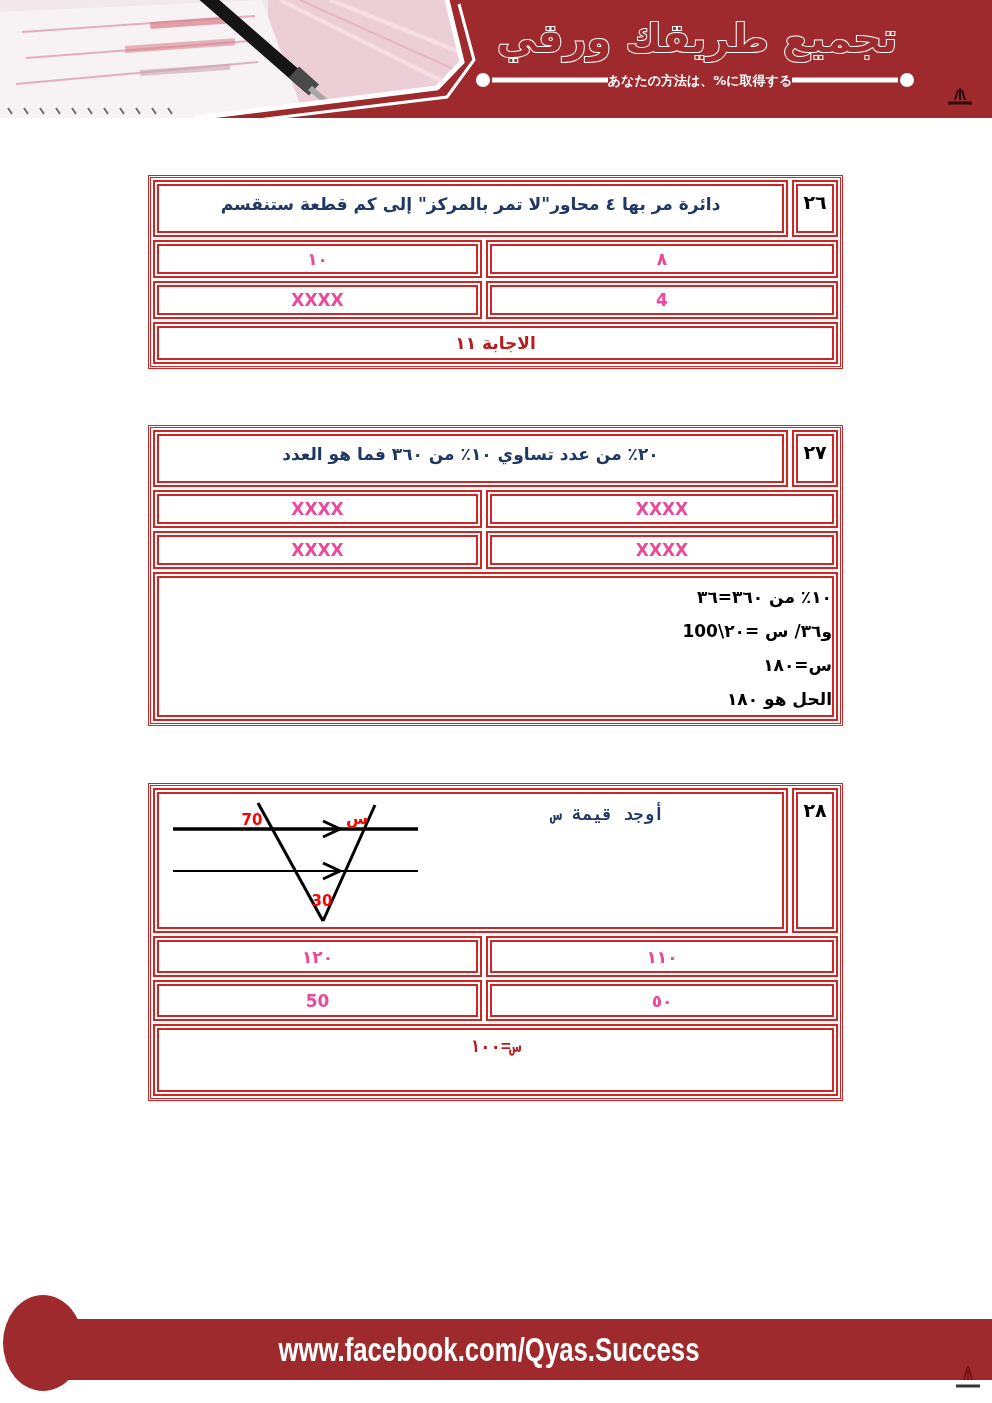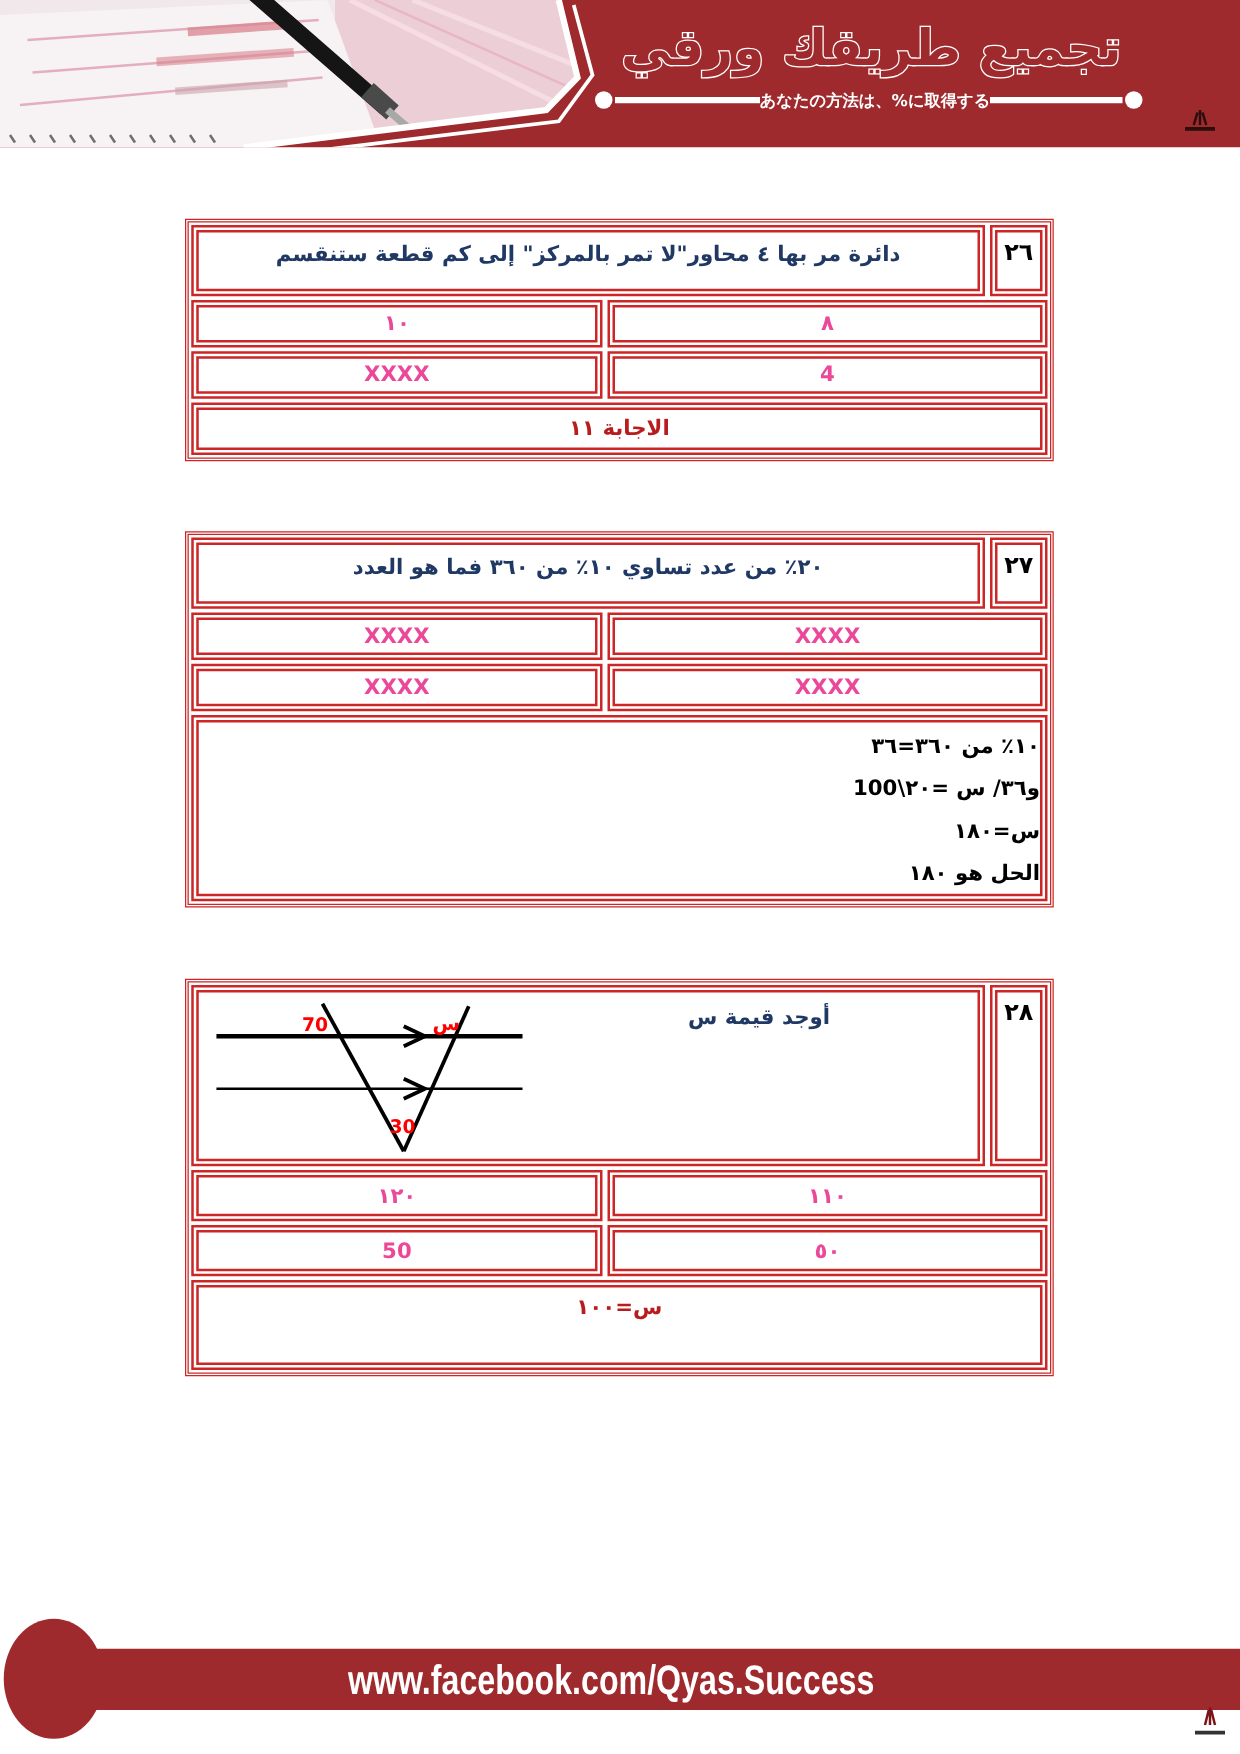--- a/index.html
+++ b/index.html
@@ -39,38 +39,38 @@
     display:flex;align-items:center;justify-content:center;
     font-weight:bold;font-size:17px;color:#ec4899;
   }
   .opt-r{flex:0 0 352px;}
   .opt-l{flex:1 1 auto;}
   .ansrow{
     height:42px;display:flex;align-items:center;justify-content:center;
     font-weight:bold;font-size:17px;color:#b91c1c;
   }
   .ansrow-28{
-    height:72px;align-items:flex-start;padding-top:6px;
+    height:72px;align-items:flex-start;padding-top:6px;font-family:Liberation Mono, monospace;
   }
   .solbox{height:149px;padding-top:2px;}
   .sol-line{
     text-align:right;font-weight:bold;font-size:17px;color:#000;line-height:34px;
   }
   .q28-title-text{
     position:absolute;top:10px;right:118px;color:var(--navy);
-    font-weight:bold;font-size:17px;white-space:nowrap;
+    font-weight:bold;font-size:17px;white-space:nowrap;font-family:Liberation Mono, monospace;
   }
   .diagram-svg{position:absolute;left:14px;top:0;}
   
   .footer-circle{
     position:absolute;left:3px;top:1295px;width:80px;height:96px;
     border-radius:50%;background:var(--band-red);
   }
   .footer-bar{
-    position:absolute;left:40px;top:1319px;width:952px;height:49px;
+    position:absolute;left:40px;top:1319px;width:952px;height:61px;
     background:var(--band-red);display:flex;align-items:center;justify-content:center;
     box-sizing:border-box;padding-right:55px;
   }
   .footer-url{
     color:#ffffff;font-weight:bold;font-size:33px;letter-spacing:0px;
     font-family:"Liberation Sans", sans-serif;
     display:inline-block;transform:scaleX(.78);white-space:nowrap;
   }
   .page-mark{position:absolute;left:948px;top:1360px;}
 </style>

